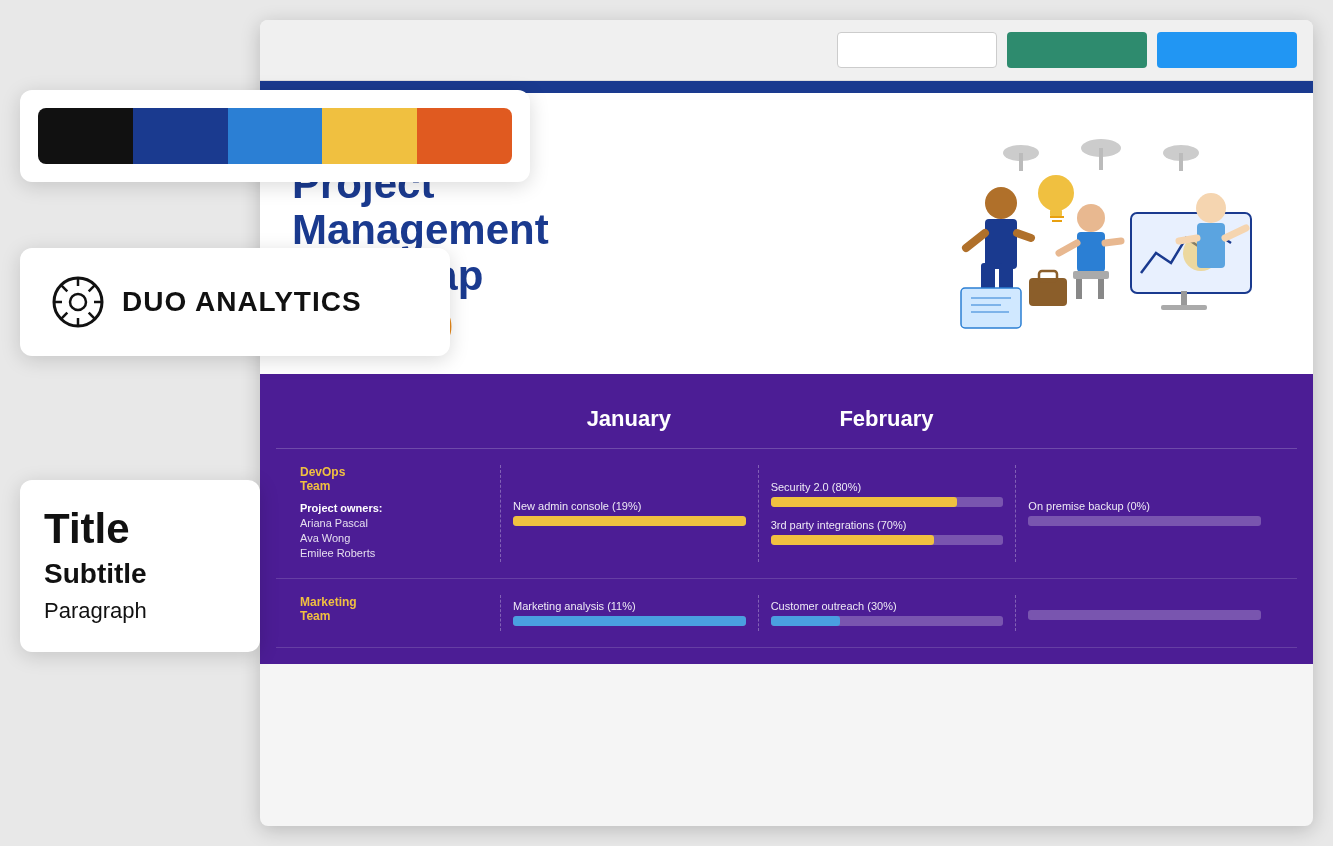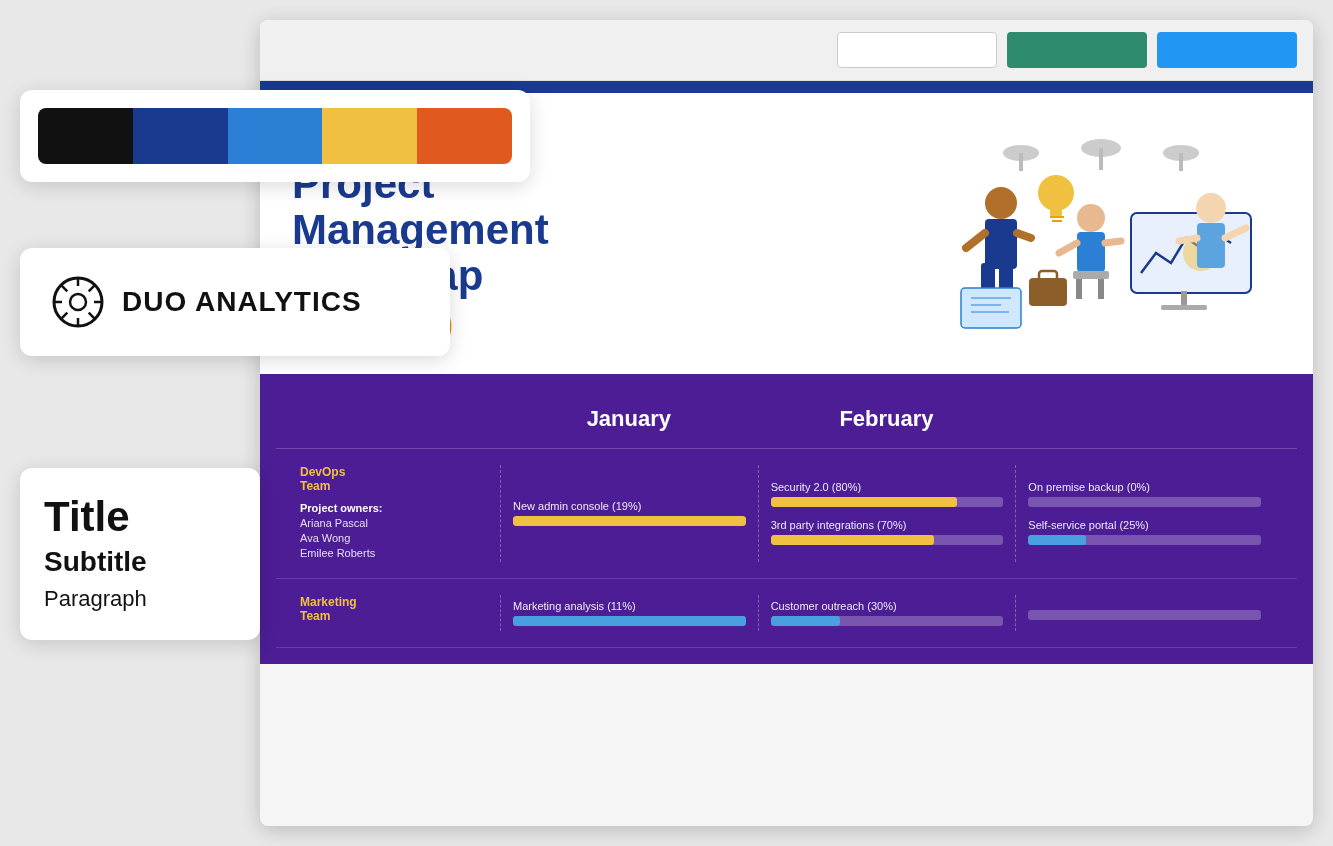--- a/index.html
+++ b/index.html
@@ -262,21 +262,21 @@
 
     .panel-logo-name {
       font-size: 28px;
       font-weight: 900;
       letter-spacing: 1px;
       color: #111;
     }
 
     .panel-typography {
       position: absolute;
-      top: 468px;
+      top: 480px;
       left: 20px;
       width: 240px;
       background: white;
       border-radius: 12px;
       box-shadow: 0 4px 20px rgba(0,0,0,0.15);
       padding: 28px 24px;
       z-index: 10;
     }
 
     .typo-title {
@@ -477,26 +477,20 @@
           </div>
         </div>
 
         <div class="task-cell">
           <div class="task-item">
             <div class="task-label">On premise backup (0%)</div>
             <div class="progress-bar-bg">
               <div class="progress-bar-fill fill-blue" style="width:0%"></div>
             </div>
           </div>
-          <div class="task-item">
-            <div class="task-label">Self-service portal (25%)</div>
-            <div class="progress-bar-bg">
-              <div class="progress-bar-fill fill-blue" style="width:25%"></div>
-            </div>
-          </div>
         </div>
       </div>
 
       <div class="roadmap-row">
         <div class="team-cell">
           <div class="team-name">Marketing<br>Team</div>
         </div>
 
         <div class="task-cell">
           <div class="task-item">

